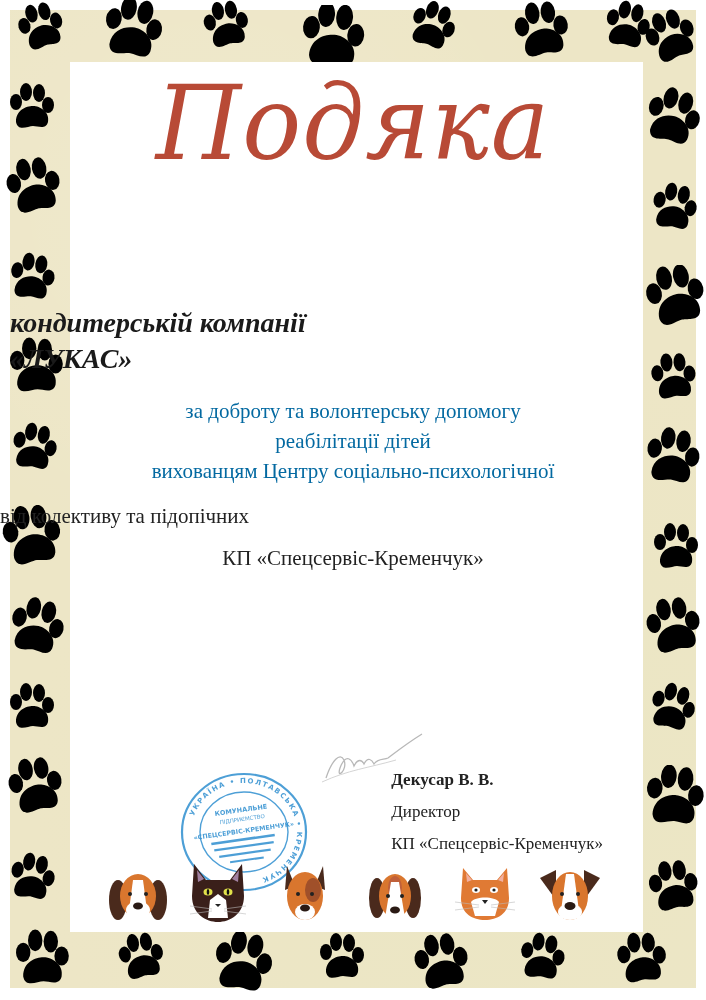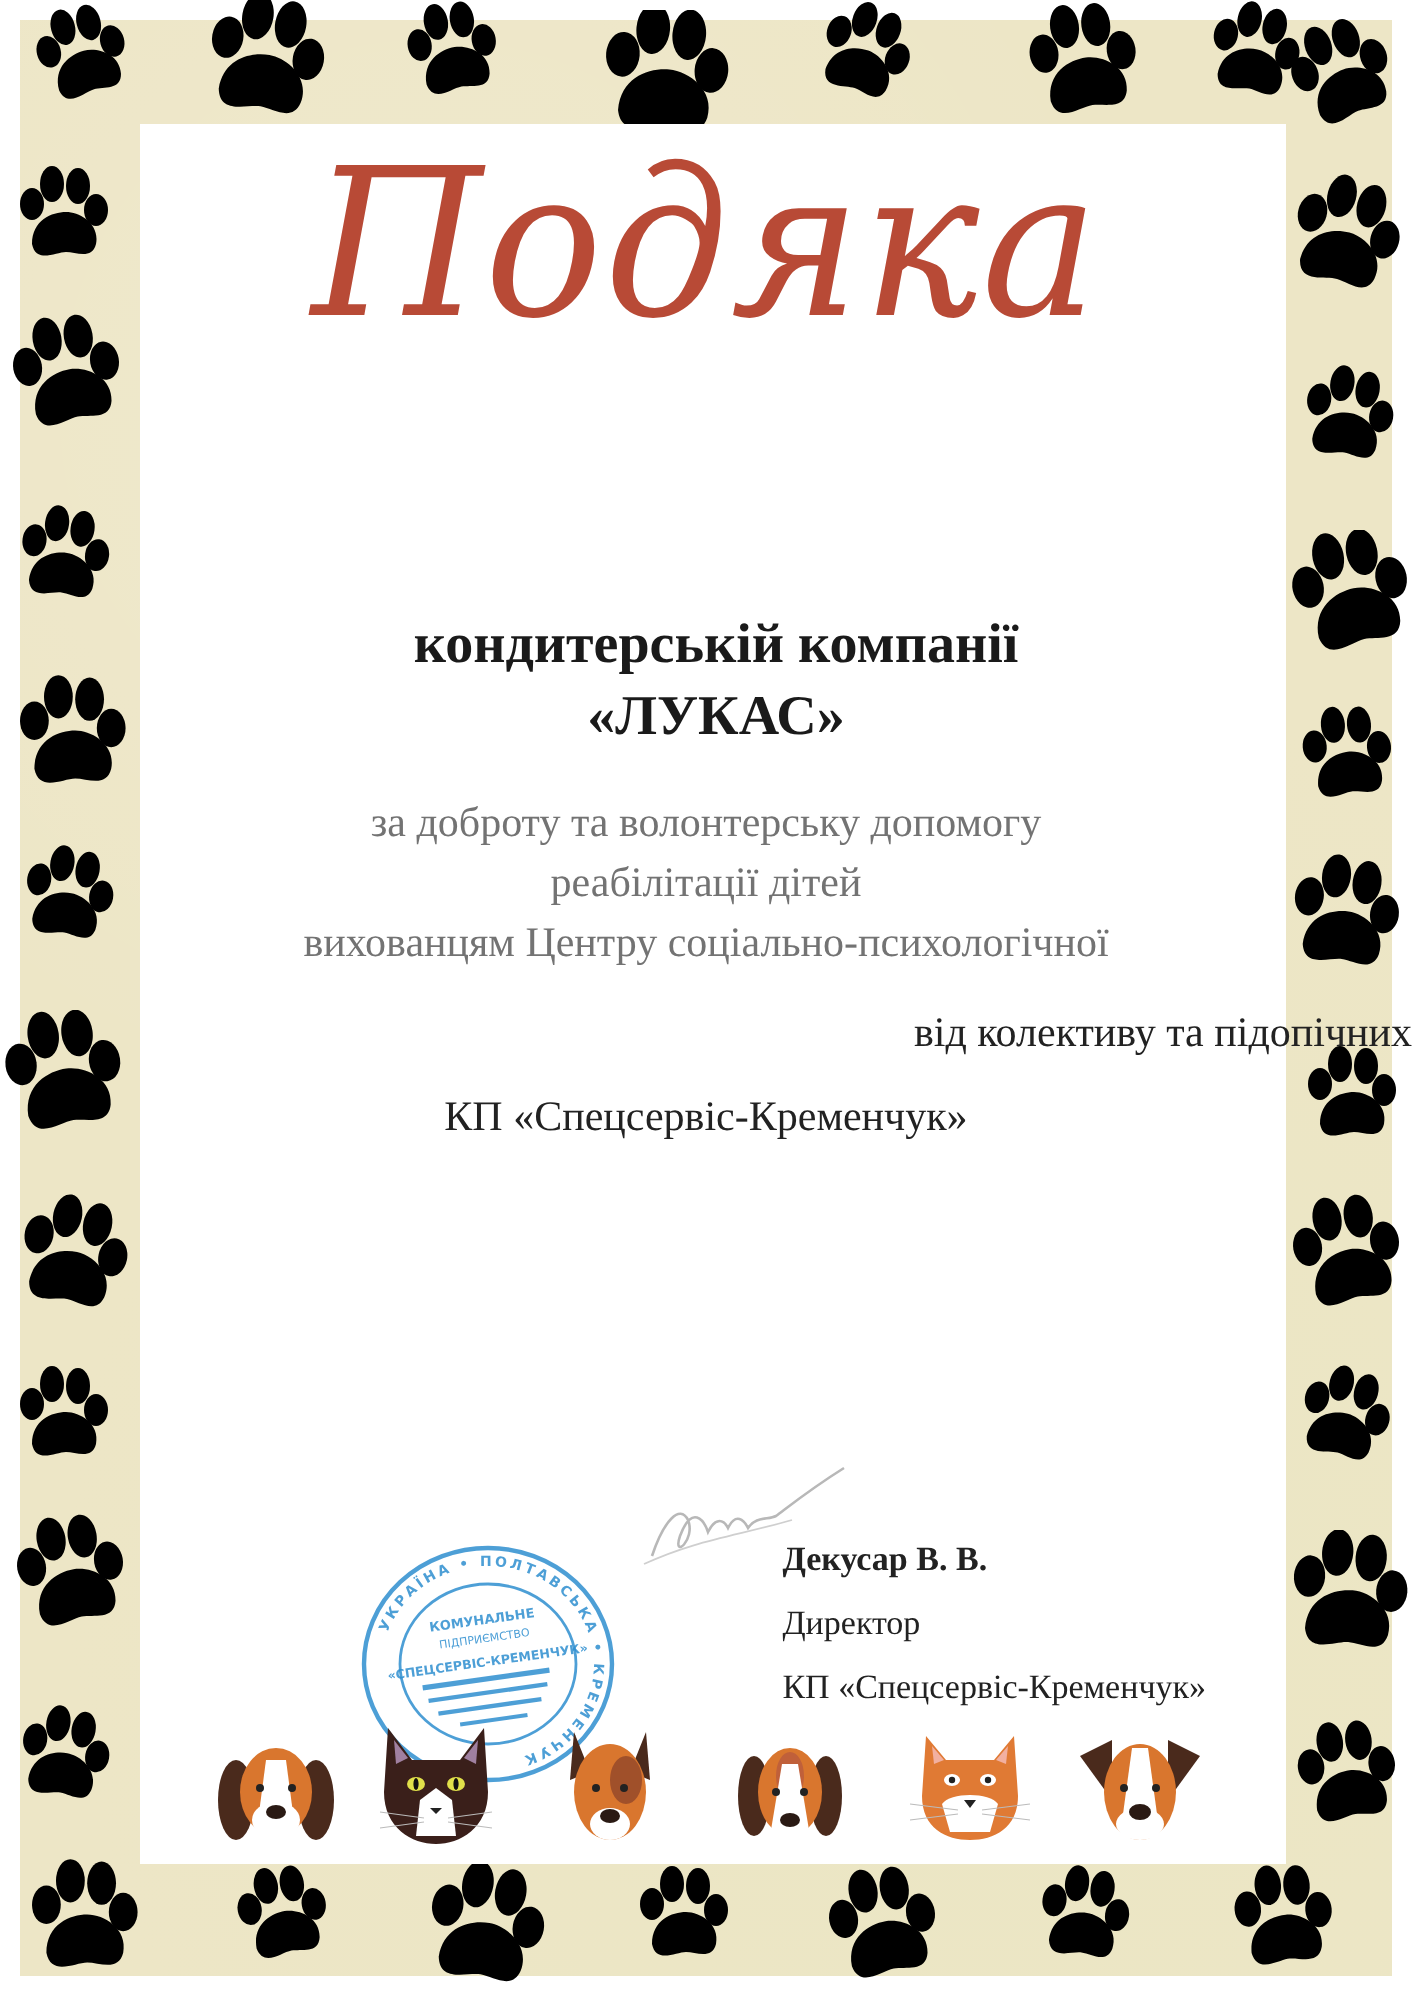--- a/index.html
+++ b/index.html
@@ -5,23 +5,23 @@
   html, body { margin:0; padding:0; background:#ffffff; }
   body { width:706px; height:1000px; position:relative; overflow:hidden; font-family:"Liberation Serif", serif; }
   .frame { position:absolute; left:10px; top:10px; width:686px; height:978px; background:#ede6c6; }
   .frame::after { content:""; position:absolute; inset:0; background:
       radial-gradient(circle at 30% 20%, rgba(255,255,255,0.12), transparent 40%),
       radial-gradient(circle at 70% 80%, rgba(230,230,190,0.3), transparent 50%); }
   .inner { position:absolute; left:70px; top:62px; width:573px; height:870px; background:#ffffff; z-index:2; }
   .paw { position:absolute; z-index:1; }
   .title { position:absolute; left:0; right:0; top:66px; text-align:center; z-index:3;
      font-family:"DejaVu Serif", serif; font-style:italic; font-size:98px; color:#b84a36; letter-spacing:1px; transform:scaleY(1.05); }
-  .recipient { position:absolute; left:10px; right:0; top:305px; text-align:center; z-index:3; font-weight:bold; font-size:28px; color:#1a1a1a; line-height:36px; }
-  .reason { position:absolute; left:0; right:0; top:396px; text-align:center; z-index:3; font-size:21px; color:#737373; line-height:30px; }
-  .from1 { position:absolute; left:0; right:0; top:504px; text-align:right; z-index:3; font-size:21px; color:#222; }
+  .recipient { position:absolute; left:10px; right:0; top:305px; z-index:3; font-weight:bold; font-size:28px; color:#1a1a1a; line-height:36px;font-style:italic; }
+  .reason { position:absolute; left:0; right:0; top:396px; text-align:center; z-index:3; font-size:21px; color:#0369a1; line-height:30px; }
+  .from1 { position:absolute; left:0; right:0; top:504px; text-align:left; z-index:3; font-size:21px; color:#222; }
   .from2 { position:absolute; left:0; right:0; top:546px; text-align:center; z-index:3; font-size:21px; color:#222; }
   .sig-block { position:absolute; right:103px; top:764px; z-index:3; font-size:17px; color:#222; line-height:32px; }
   .sig-block .name { font-weight:bold; font-size:17px; }
   .signature { position:absolute; left:318px; top:730px; z-index:4; }
   .stamp { position:absolute; left:178px; top:770px; width:132px; height:124px; z-index:5; }
   .animals { position:absolute; z-index:6; }
 </style>
 </head>
 <body>
 

